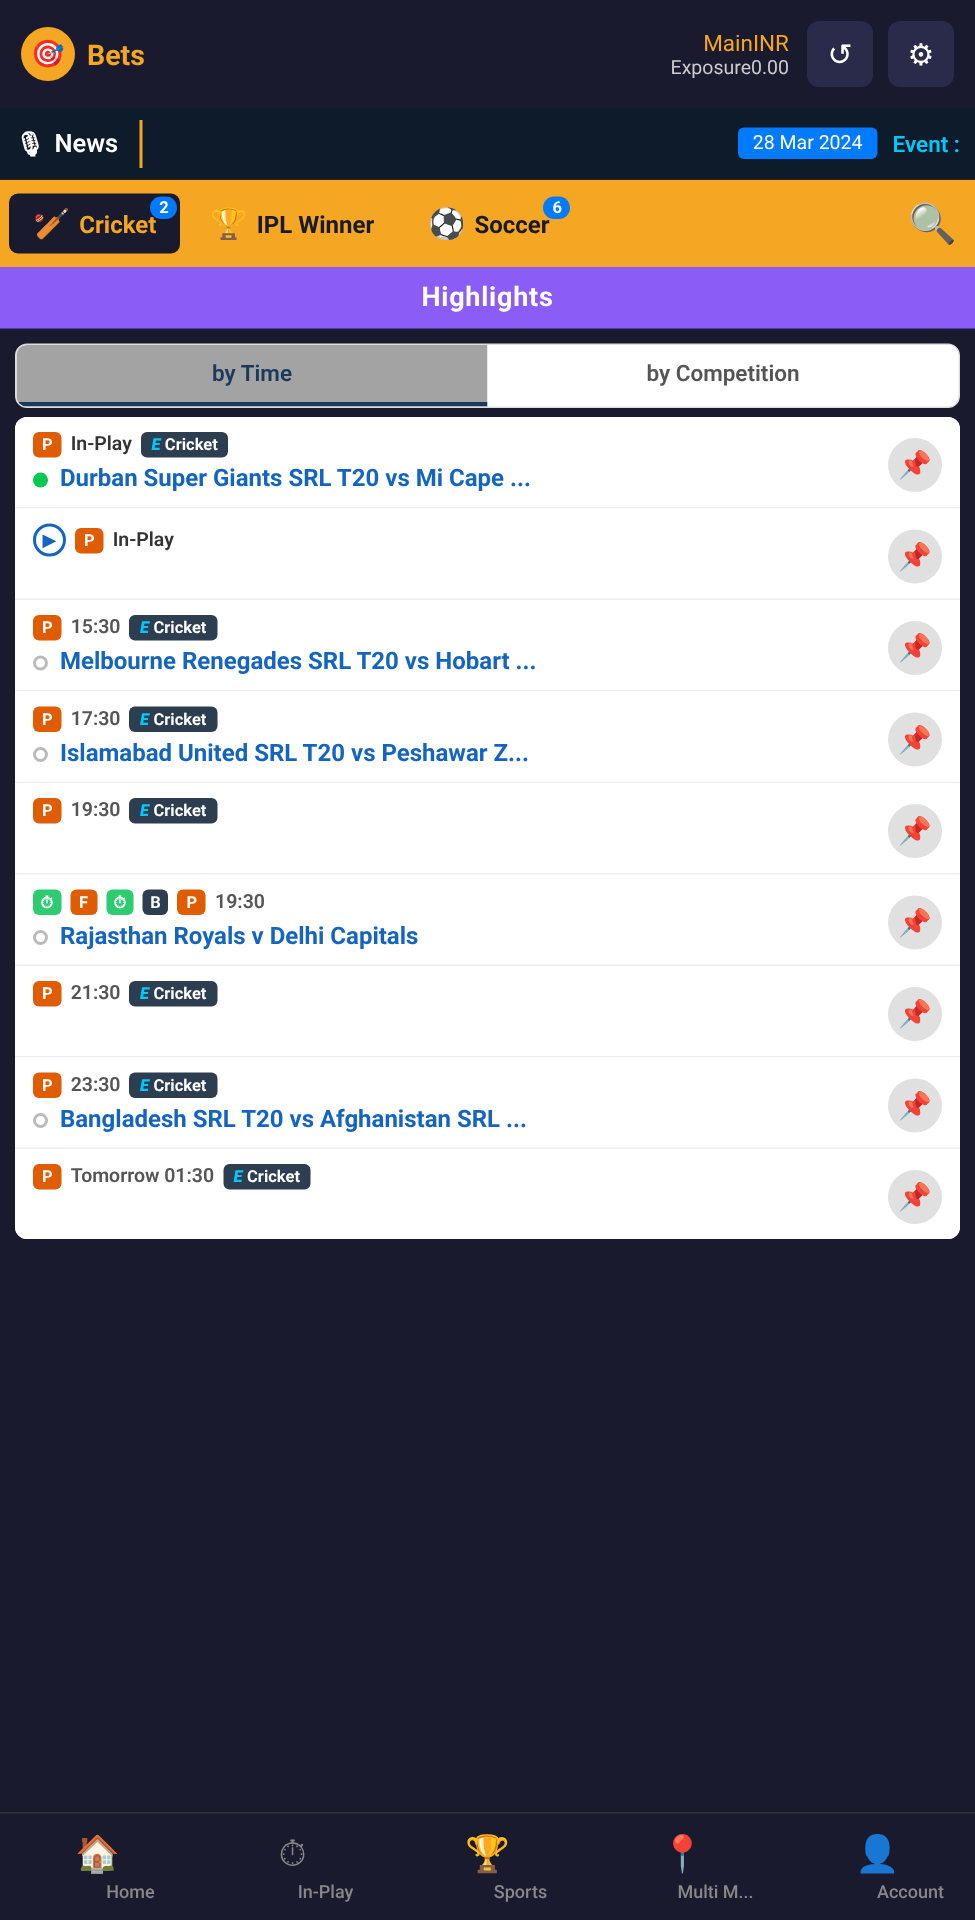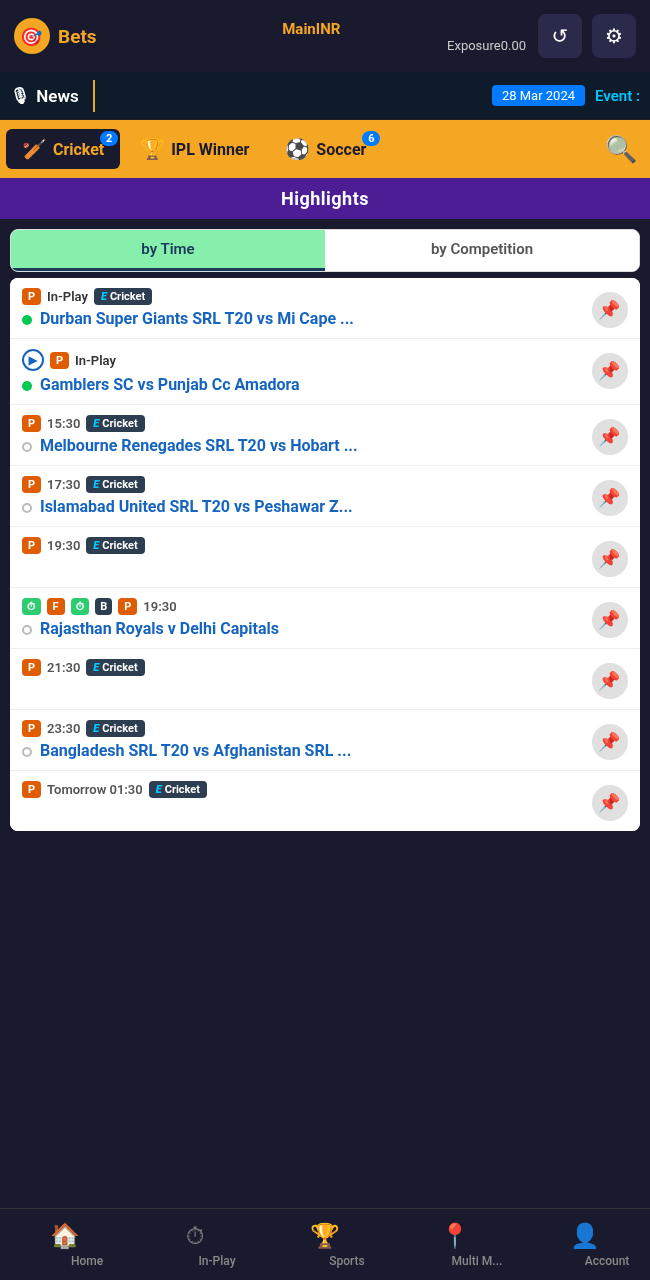--- a/index.html
+++ b/index.html
@@ -40,22 +40,21 @@
       font-weight: 700;
     }
     .header-center {
       text-align: right;
       flex: 1;
       margin-right: 12px;
     }
     .header-main {
       color: #f5a623;
       font-size: 15px;
-      font-weight: 700;
-      text-align: center;
+      font-weight: 400;
     }
     .header-exposure {
       color: #ccc;
       font-size: 13px;
     }
     .header-actions {
       display: flex;
       gap: 10px;
     }
     .header-btn {
@@ -156,21 +155,21 @@
       background: none;
       border: none;
       color: #1a1a2e;
       font-size: 26px;
       cursor: pointer;
       padding: 6px;
     }
 
     
     .highlights-bar {
-      background: #4c1d95;
+      background: #8b5cf6;
       text-align: center;
       padding: 10px;
       font-size: 18px;
       font-weight: 700;
       color: #fff;
       letter-spacing: 0.5px;
     }
 
     
     .filter-tabs {
@@ -185,21 +184,21 @@
       flex: 1;
       text-align: center;
       padding: 10px 0;
       font-size: 15px;
       font-weight: 600;
       cursor: pointer;
       color: #555;
       background: #fff;
     }
     .filter-tab.active {
-      background: #86efac;
+      background: #a3a3a3;
       color: #1a3a5c;
       border-bottom: 3px solid #1a3a5c;
     }
 
     
     .match-list {
       background: #fff;
       margin: 0 10px;
       border-radius: 8px;
       overflow: hidden;
@@ -421,24 +420,20 @@
     <button class="pin-btn">📌</button>
   </div>
 
   <div class="match-item">
     <div class="match-left">
       <div class="match-meta">
         <span class="play-icon">▶</span>
         <span class="badge-p">P</span>
         <span class="badge-inplay">In-Play</span>
       </div>
-      <div>
-        <span class="dot-indicator dot-green"></span>
-        <span class="match-title">Gamblers SC vs Punjab Cc Amadora</span>
-      </div>
     </div>
     <button class="pin-btn">📌</button>
   </div>
 
   <div class="match-item">
     <div class="match-left">
       <div class="match-meta">
         <span class="badge-p">P</span>
         <span class="badge-time">15:30</span>
         <span class="badge-ecricket"><span class="ecricket-e">E</span> Cricket</span>

